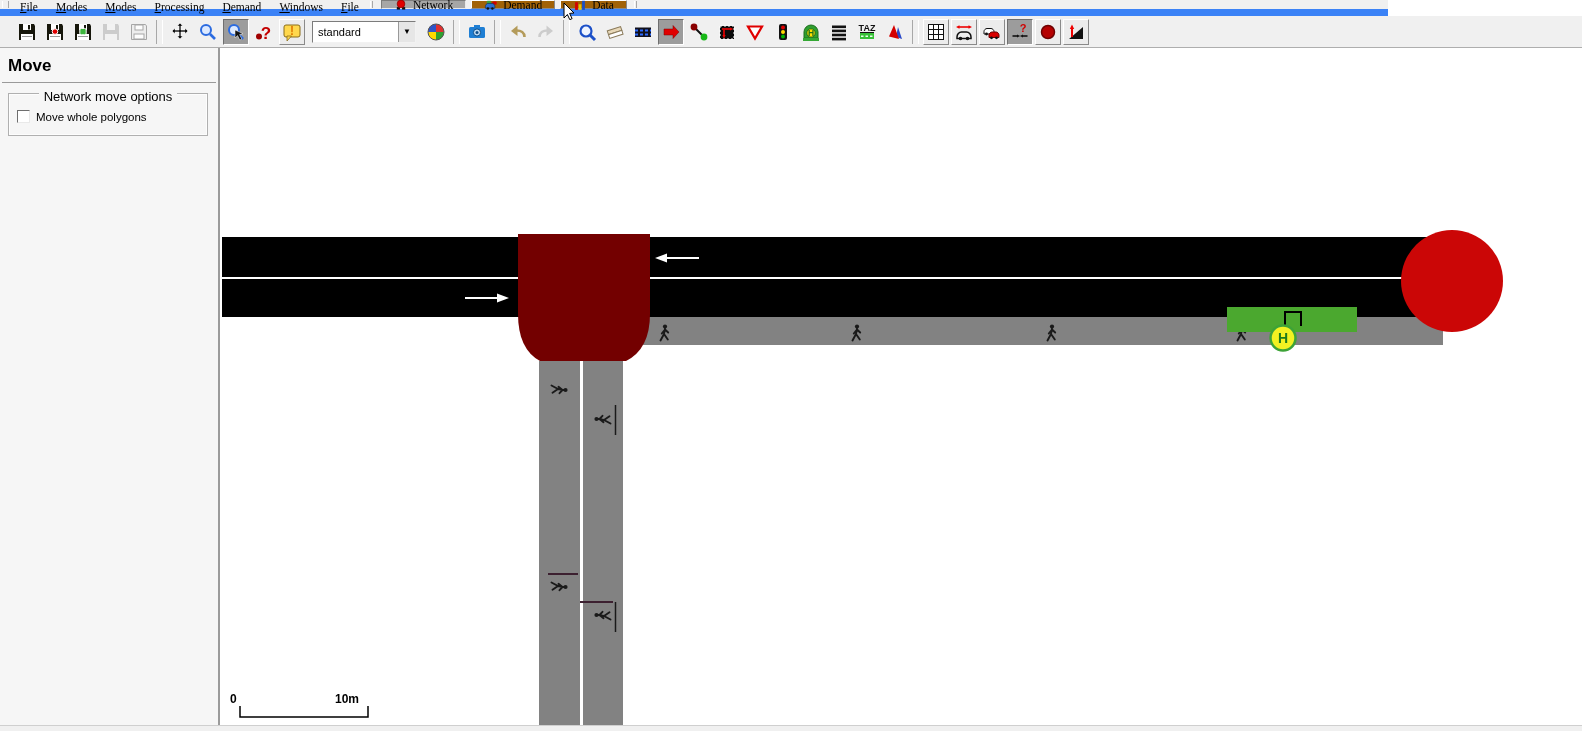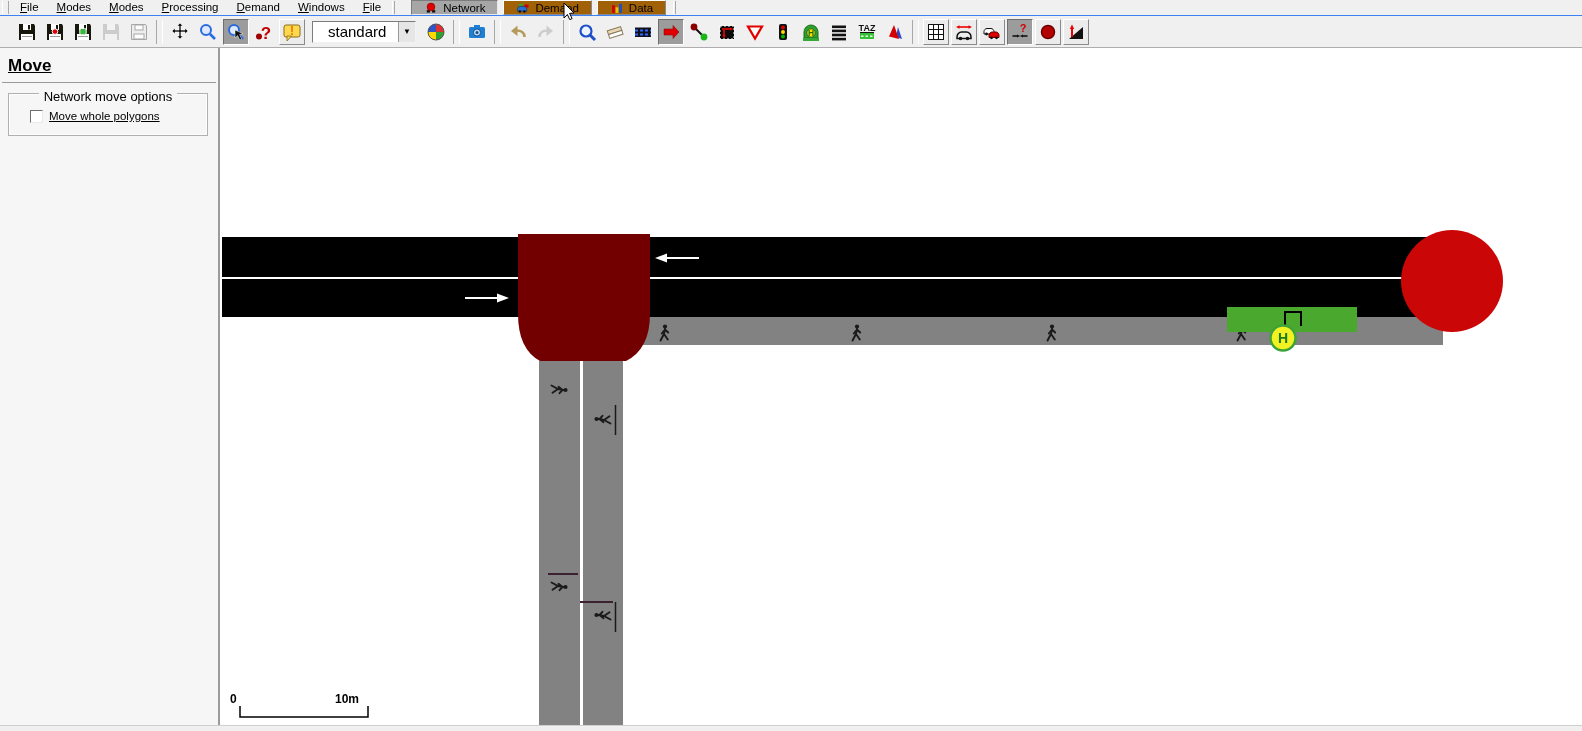--- a/index.html
+++ b/index.html
@@ -1,60 +1,60 @@
 <!DOCTYPE html>
 <html><head>
 <meta charset="utf-8">
 <style>
   * { margin:0; padding:0; box-sizing:border-box; }
   html,body { width:1582px; height:731px; overflow:hidden;
     font-family:"Liberation Sans", sans-serif; background:#fff; }
 
   
-  .menubar { position:absolute; left:0; top:0; width:1582px; height:16px;
-    background:#f0f0f0; border-bottom:1px solid #3b82f6;
-    display:flex; align-items:stretch; }
+  .menubar { position:absolute; left:0; top:0; width:1388px; height:16px;
+    background:#f0f0f0; border-bottom:7px solid #3b82f6;
+    display:flex; align-items:stretch;font-family:Liberation Serif, serif; }
   .grip { width:7px; margin:1px 2px; border-left:1px solid #fff; border-right:1px solid #a8a8a8; }
   .grip2 { width:3px; margin:1px 2px; border-left:1px solid #fff; border-right:1px solid #a8a8a8; }
   .menu-items { display:flex; align-items:stretch; }
   .menu-item { display:inline-block; padding:1px 9px 0 9px; font-size:11.5px; color:#000; cursor:default; }
   .menu-item::first-letter { text-decoration:underline; }
-  .tabs { display:flex; align-items:stretch; margin-left:14px; }
+  .tabs { display:flex; align-items:stretch; margin-left:6px; }
   .tab { display:flex; align-items:center; gap:5px; padding:0 12px; font-size:11.5px;
     background:#a16207; border:1px solid; border-color:#fdfdfd #8a8a8a #8a8a8a #fdfdfd; margin-right:5px; }
   .tab.active { background:#a6a6a6; border-color:#7c7c7c #e9e9e9 #e9e9e9 #7c7c7c; }
   .tab svg { width:14px; height:14px; }
 
   
   .toolbar { position:absolute; left:0; top:16px; width:1582px; height:32px;
     background:#f0f0f0; border-bottom:1px solid #aeaeae;
     display:flex; align-items:center; padding-left:2px; }
   .tsep { width:7px; height:24px; margin:0 3px; border-left:1px solid #a8a8a8; border-right:1px solid #fff; }
   .tbtn { width:26px; height:26px; margin:0 1px; display:flex; align-items:center; justify-content:center;
     background:transparent; border:1px solid transparent; }
   .tbtn svg { width:20px; height:20px; }
   .tbtn.pressed { background:#9c9c9c; border-color:#6f6f6f #ffffff #ffffff #6f6f6f; }
   .tbtn.bordered { background:#ececec; border-color:#ffffff #8a8a8a #8a8a8a #ffffff; }
   .tbtn.disabled { opacity:.9; }
   .combo { width:104px; height:22px; margin:0 6px; background:#fff;
     border:1px solid; border-color:#7c7c7c #f2f2f2 #f2f2f2 #7c7c7c; display:flex; align-items:center; }
-  .combo .cval { flex:1; font-size:15px; padding-left:15px; color:#000; }
+  .combo .cval { flex:1; font-size:11px; padding-left:5px; color:#000; }
   .combo .cbtn { width:17px; height:20px; background:#e6e6e6; border-left:1px solid #999;
     display:flex; align-items:center; justify-content:center; font-size:8px; color:#000; }
 
   
   .sidebar { position:absolute; left:0; top:48px; width:220px; height:677px;
-    background:#f6f6f6; border-right:2px solid #9b9b9b;text-decoration:underline; }
+    background:#f6f6f6; border-right:2px solid #9b9b9b; }
   .sidebar h1 { font-size:17px; font-weight:bold; color:#000; padding:8px 0 6px 8px; }
   .sidebar .rule { height:1px; background:#9a9a9a; margin:0 2px 10px 2px; }
   .groupbox { position:relative; margin:2px 10px 0 8px; border:1px solid #b0b0b0;
     box-shadow:inset 0 0 0 1px #fdfdfd; padding:16px 8px 12px 8px; }
   .groupbox .legend { position:absolute; top:-7px; left:0; right:0; text-align:center; }
   .groupbox .legend span { background:#f6f6f6; padding:0 5px; font-size:13px; color:#000; }
-  .chkrow { display:flex; align-items:flex-start; gap:6px;margin-left:13px; }
+  .chkrow { display:flex; align-items:center; gap:6px; }
   .chkbox { width:13px; height:13px; background:#fff;
     border:1px solid; border-color:#6e6e6e #e9e9e9 #e9e9e9 #6e6e6e; }
   .chklabel { font-size:11.5px; color:#000; }
 
   
   .canvas { position:absolute; left:222px; top:48px; width:1360px; height:677px; background:#fff; }
   .statusbar { position:absolute; left:0; top:725px; width:1582px; height:6px;
     background:#f0f0f0; border-top:1px solid #cfcfcf; }
   .cursor { position:absolute; left:563px; top:2px; width:13px; height:18px; z-index:50; }
   svg text { font-family:"Liberation Sans", sans-serif; }

